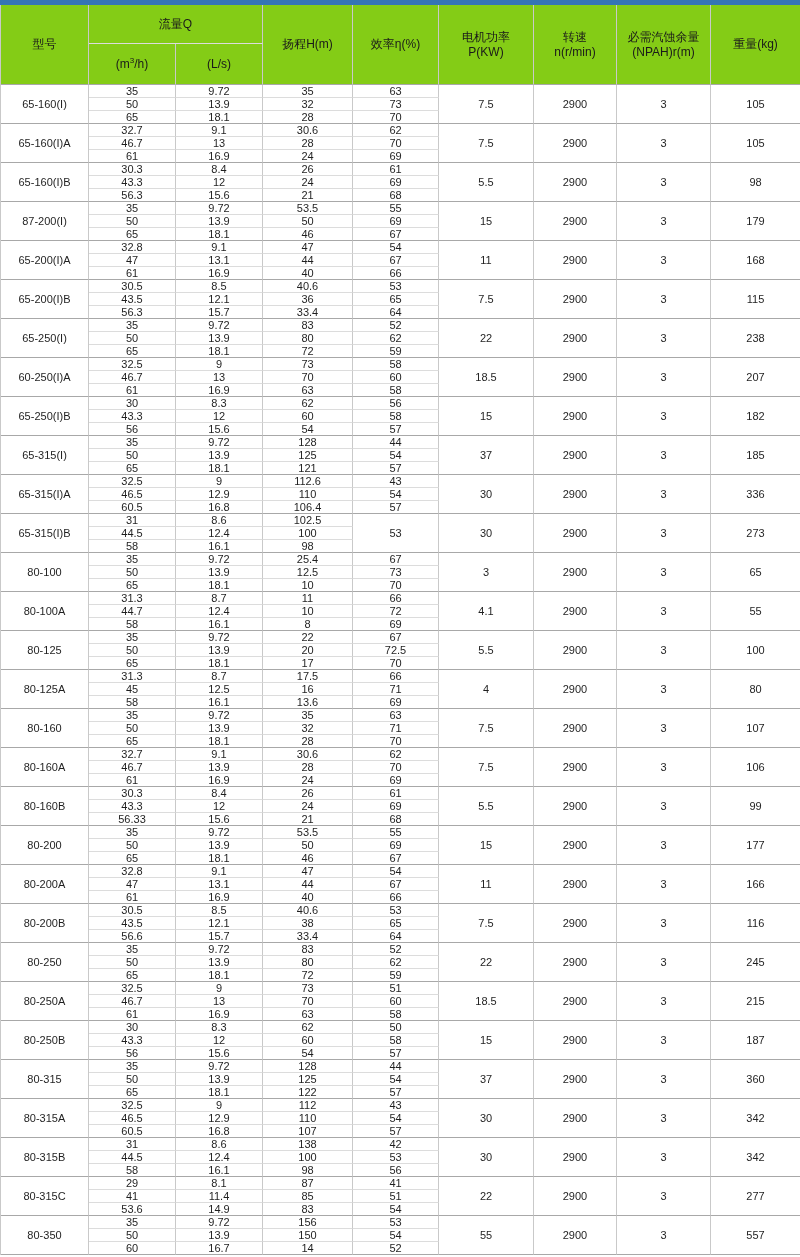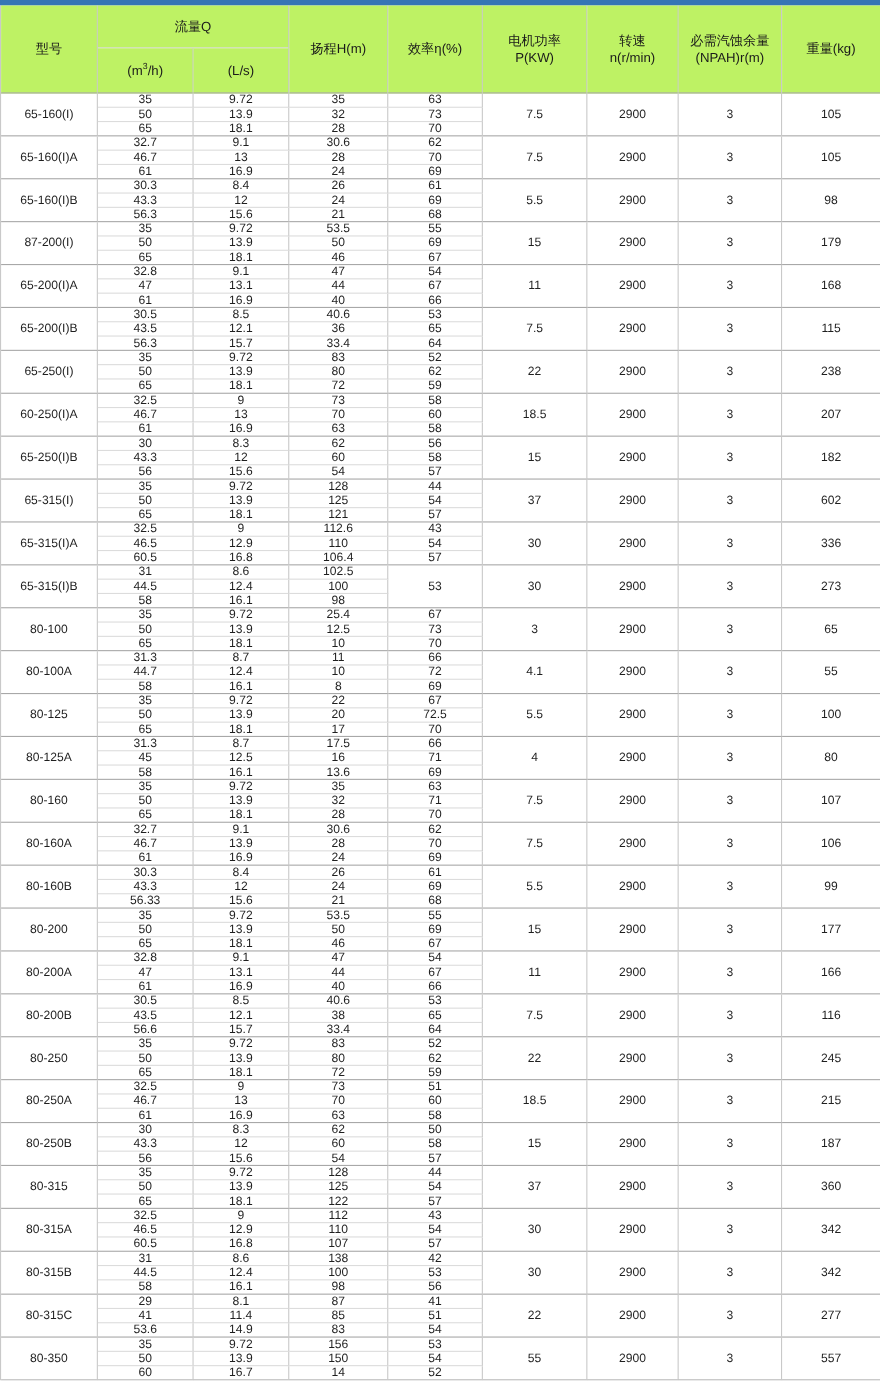--- a/index.html
+++ b/index.html
@@ -31,21 +31,21 @@
     vertical-align: middle;
     border-right: 1px solid #c9c9c9;
     border-bottom: 1px solid #dcdcdc;
     overflow: hidden;
     white-space: nowrap;
   }
   thead th {
     font-weight: normal;
     font-size: 12px;
     color: #1a1a1a;
-    background: #bef264;
+    background: #84cc16;
   }
   thead tr.h1 th { height: 38px; }
   thead tr.h2 th { height: 40px; }
   thead th.spans, thead tr.h2 th { border-bottom-color: #a8a8a8; }
   thead th .hline { display: block; line-height: 15px; }
   tbody td {
     height: 12px;
     font-size: 11px;
     line-height: 12px;
     color: #1f1f1f;
@@ -307,21 +307,21 @@
         </tr>
         <tr>
           <td rowspan="3">65-315(I)</td>
           <td>35</td>
           <td>9.72</td>
           <td>128</td>
           <td>44</td>
           <td rowspan="3">37</td>
           <td rowspan="3">2900</td>
           <td rowspan="3">3</td>
-          <td rowspan="3">602</td>
+          <td rowspan="3">185</td>
         </tr>
         <tr>
           <td>50</td>
           <td>13.9</td>
           <td>125</td>
           <td>54</td>
         </tr>
         <tr class="group-end">
           <td>65</td>
           <td>18.1</td>

